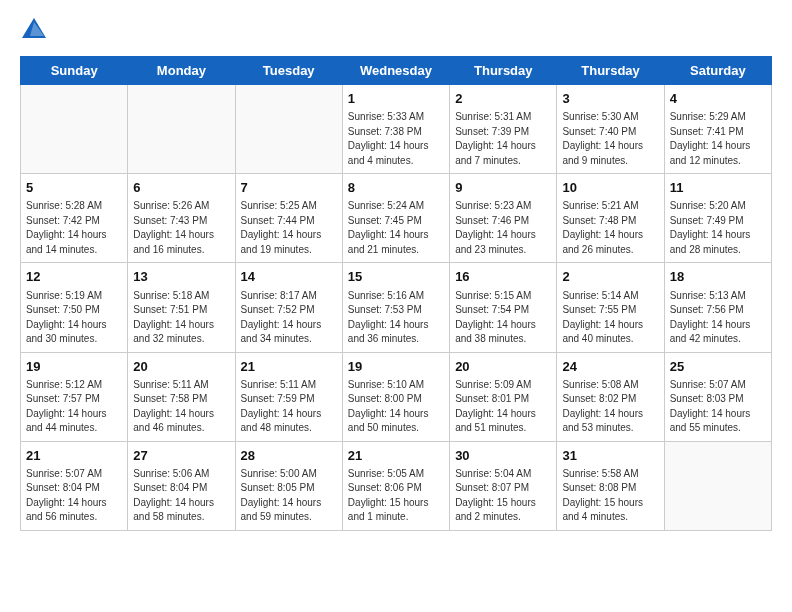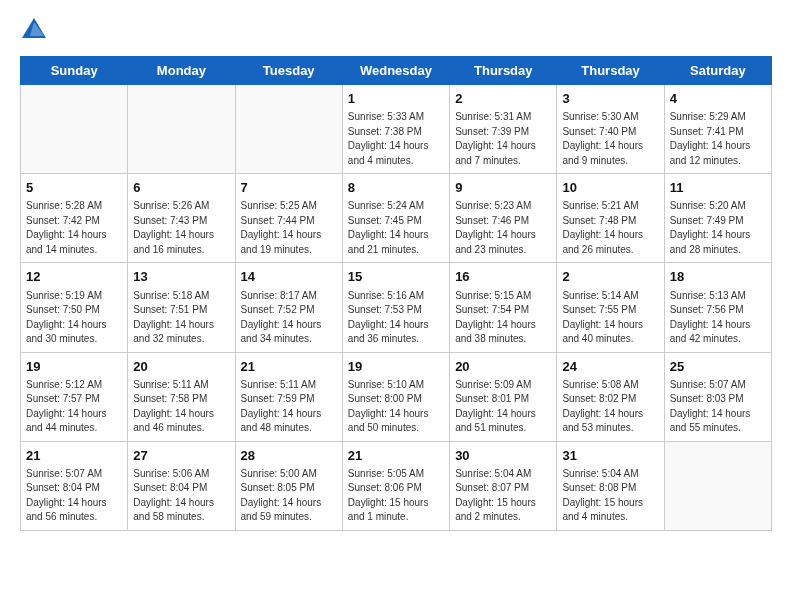--- a/index.html
+++ b/index.html
@@ -342,21 +342,21 @@
           </td>
           <td>
             <span class="day-number">30</span>
             <div class="day-info">Sunrise: 5:04 AM
 Sunset: 8:07 PM
 Daylight: 15 hours
 and 2 minutes.</div>
           </td>
           <td>
             <span class="day-number">31</span>
-            <div class="day-info">Sunrise: 5:04 AM
+            <div class="day-info">Sunrise: 5:58 AM
 Sunset: 8:08 PM
 Daylight: 15 hours
 and 4 minutes.</div>
           </td>
           <td class="empty"></td>
         </tr>
       </tbody>
   </table>
 </div>
 

